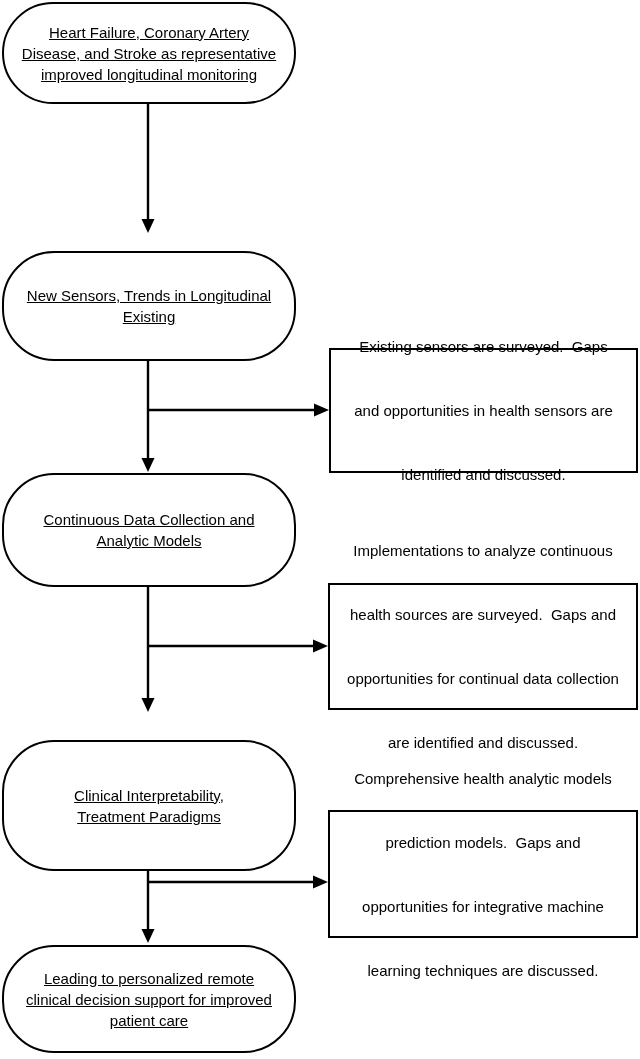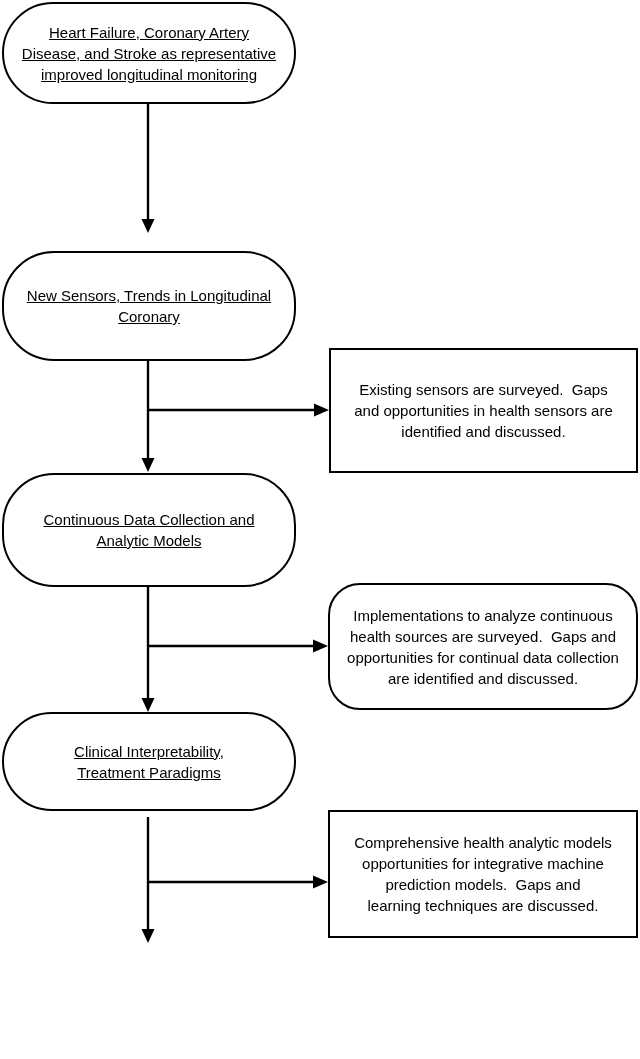--- a/index.html
+++ b/index.html
@@ -24,30 +24,30 @@
     background: #ffffff;
     display: flex;
     flex-direction: column;
     justify-content: center;
     align-items: center;
     text-align: center;
     font-size: 15px;
     line-height: 21px;
   }
   .rounded { border-radius: 52px; text-decoration: underline; }
-  .rectangle { border-radius: 0; }
+  .rectangle { border-radius: 0; gap: 43px; }
   .tline { white-space: pre; }
 
   #node-1 { left: 2px;   top: 2px;   width: 294px; height: 102px; }
   #node-2 { left: 2px;   top: 251px; width: 294px; height: 110px; }
   #node-3 { left: 2px;   top: 473px; width: 294px; height: 114px; }
-  #node-4 { left: 2px;   top: 712px; width: 294px; height: 99px; }
+  #node-4 { left: 2px;   top: 740px; width: 294px; height: 131px; }
   #node-5 { left: 2px;   top: 945px; width: 294px; height: 108px; }
   #note-1 { left: 329px; top: 348px; width: 309px; height: 125px; }
-  #note-2 { left: 328px; top: 583px; width: 310px; height: 127px; border-radius: 32px; }
+  #note-2 { left: 328px; top: 583px; width: 310px; height: 127px; }
   #note-3 { left: 328px; top: 810px; width: 310px; height: 128px; }
 </style>
 </head>
 <body>
 
 <div class="canvas">
 
   <svg class="connectors" viewBox="0 0 640 1059" xmlns="http://www.w3.org/2000/svg">
 
     <line x1="148" y1="103" x2="148" y2="221" stroke="#000000" stroke-width="2.4"></line>
@@ -73,47 +73,52 @@
   </svg>
 
   <div class="node rounded" id="node-1">
     <div class="tline">Heart Failure, Coronary Artery</div>
     <div class="tline">Disease, and Stroke as representative</div>
     <div class="tline">improved longitudinal monitoring</div>
   </div>
 
   <div class="node rounded" id="node-2">
     <div class="tline">New Sensors, Trends in Longitudinal</div>
-    <div class="tline">Coronary</div>
+    <div class="tline">Existing</div>
   </div>
 
   <div class="node rounded" id="node-3">
     <div class="tline">Continuous Data Collection and</div>
     <div class="tline">Analytic Models</div>
   </div>
 
   <div class="node rounded" id="node-4">
     <div class="tline">Clinical Interpretability,</div>
     <div class="tline">Treatment Paradigms</div>
   </div>
 
+  <div class="node rounded" id="node-5">
+    <div class="tline">Leading to personalized remote</div>
+    <div class="tline">clinical decision support for improved</div>
+    <div class="tline">patient care</div>
+  </div>
 
   <div class="node rectangle" id="note-1">
     <div class="tline">Existing sensors are surveyed.  Gaps</div>
     <div class="tline">and opportunities in health sensors are</div>
     <div class="tline">identified and discussed.</div>
   </div>
 
   <div class="node rectangle" id="note-2">
     <div class="tline">Implementations to analyze continuous</div>
     <div class="tline">health sources are surveyed.  Gaps and</div>
     <div class="tline">opportunities for continual data collection</div>
     <div class="tline">are identified and discussed.</div>
   </div>
 
   <div class="node rectangle" id="note-3">
     <div class="tline">Comprehensive health analytic models</div>
+    <div class="tline">prediction models.  Gaps and</div>
     <div class="tline">opportunities for integrative machine</div>
-    <div class="tline">prediction models.  Gaps and</div>
     <div class="tline">learning techniques are discussed.</div>
   </div>
 
 </div>
 
 </body></html>

